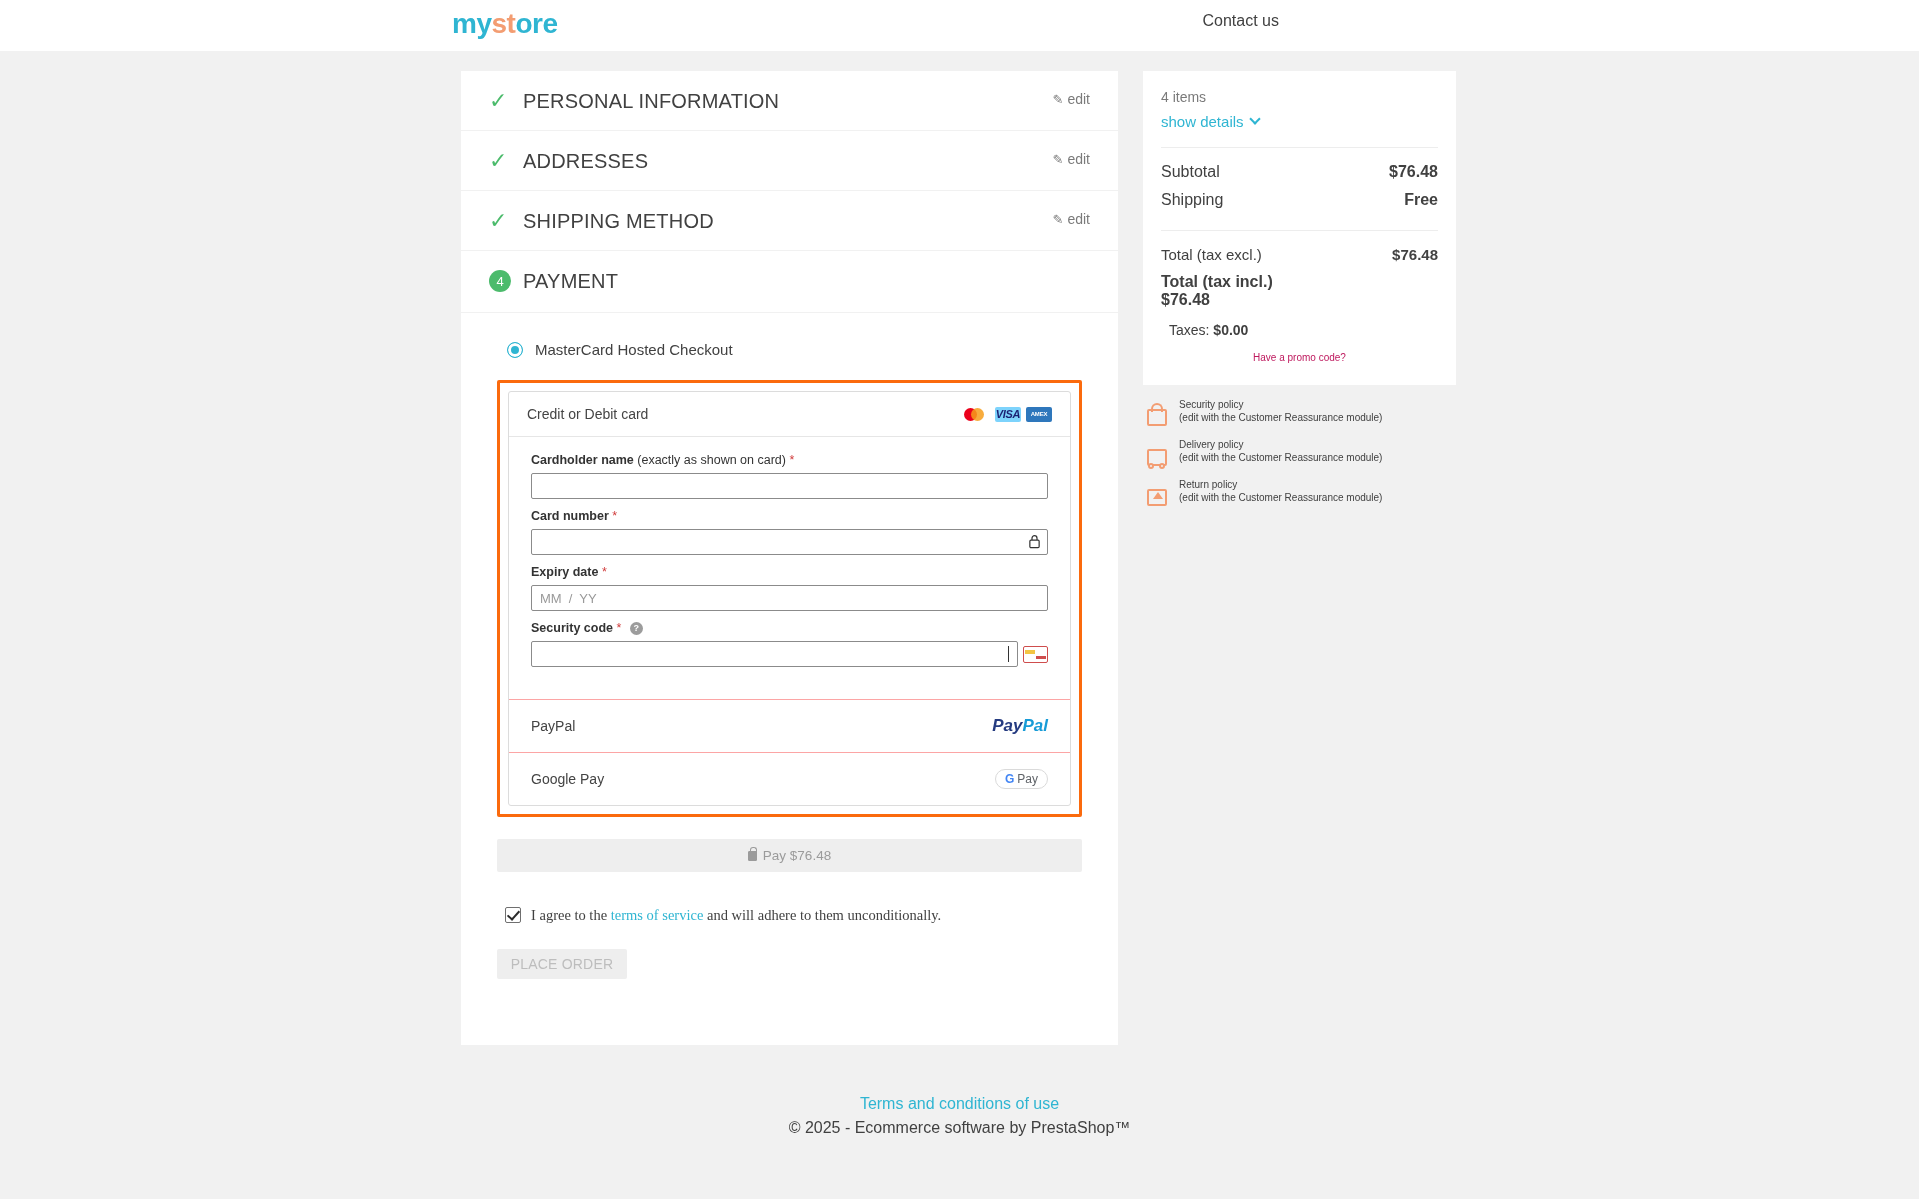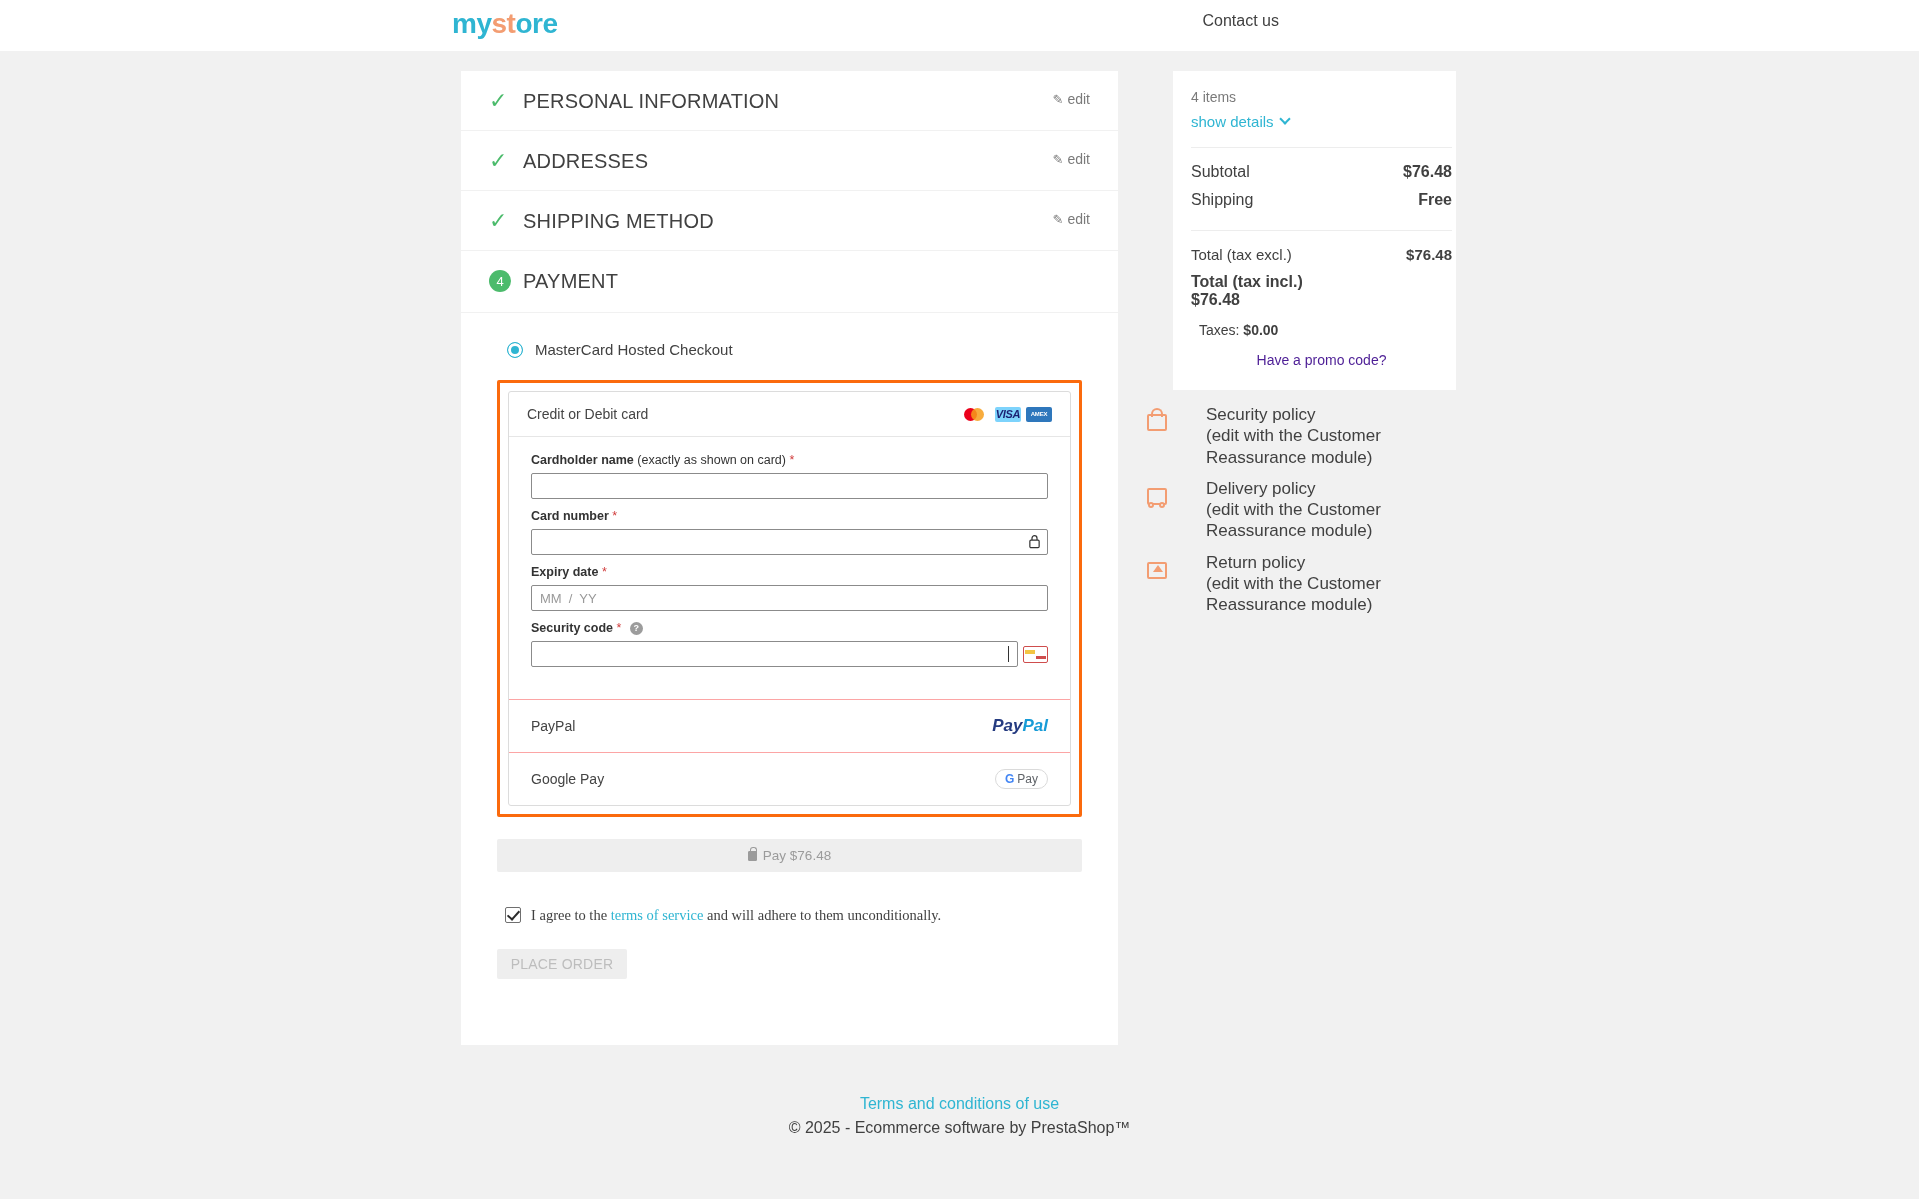--- a/index.html
+++ b/index.html
@@ -302,22 +302,21 @@
     border-radius: 2px;
     cursor: pointer;
     padding: 0 10px;
     width: auto;
     max-width: 130px;
   }
 
   
   .summary {
     background: #fff;
-    padding: 18px 4px 22px 18px;
-    margin-left: 30px;
+    padding: 18px 18px 22px 18px;
   }
   .items-count { font-size: 14px; color: #7a7a7a; margin-bottom: 8px; }
   .show-details {
     font-size: 15px; color: #2fb5d2; cursor: pointer;
     display: inline-flex; align-items: center; gap: 7px;
   }
   .chev {
     display: inline-block;
     width: 8px; height: 8px;
     border-right: 2px solid #2fb5d2;
@@ -331,22 +330,22 @@
     font-size: 16px; color: #414141;
     padding: 5px 0;
   }
   .sum-row.small { font-size: 15px; }
   .sum-row.bold { font-weight: bold; flex-direction: column; }
   .sum-row .val { font-weight: bold; }
   .taxes { font-size: 14px; color: #414141; padding-top: 8px; padding-left: 8px; }
   .taxes b { font-weight: bold; }
   .promo {
     text-align: center;
-    color: #4c1d95;
-    font-size: 14px;
+    color: #be185d;
+    font-size: 10px;
     padding-top: 14px;
     cursor: pointer;
   }
 
   
   .reassurance { margin-top: 14px; padding-left: 2px; }
   .re-item { display: flex; align-items: flex-start; margin-bottom: 10px; }
   .re-ic {
     width: 26px; height: 26px; flex: 0 0 26px;
     margin-right: 8px; margin-top: 4px;
@@ -371,21 +370,21 @@
   }
   .re-ic .wheel1 { left: 3px; }
   .re-ic .wheel2 { left: 14px; }
   .re-ic .arrow {
     position: absolute; left: 8px; top: 9px;
     width: 0; height: 0;
     border-left: 5px solid transparent;
     border-right: 5px solid transparent;
     border-bottom: 7px solid #f39d72;
   }
-  .re-text { font-size: 17px; color: #414141; line-height: 1.25; margin-left: 27px; }
+  .re-text { font-size: 10px; color: #414141; line-height: 1.25; }
   .re-text .t { display: block; }
   .re-text .sub { color: #414141; }
 
   
   .footer {
     position: absolute;
     left: 0; bottom: 0;
     width: 1919px;
     text-align: center;
     padding-bottom: 62px;

